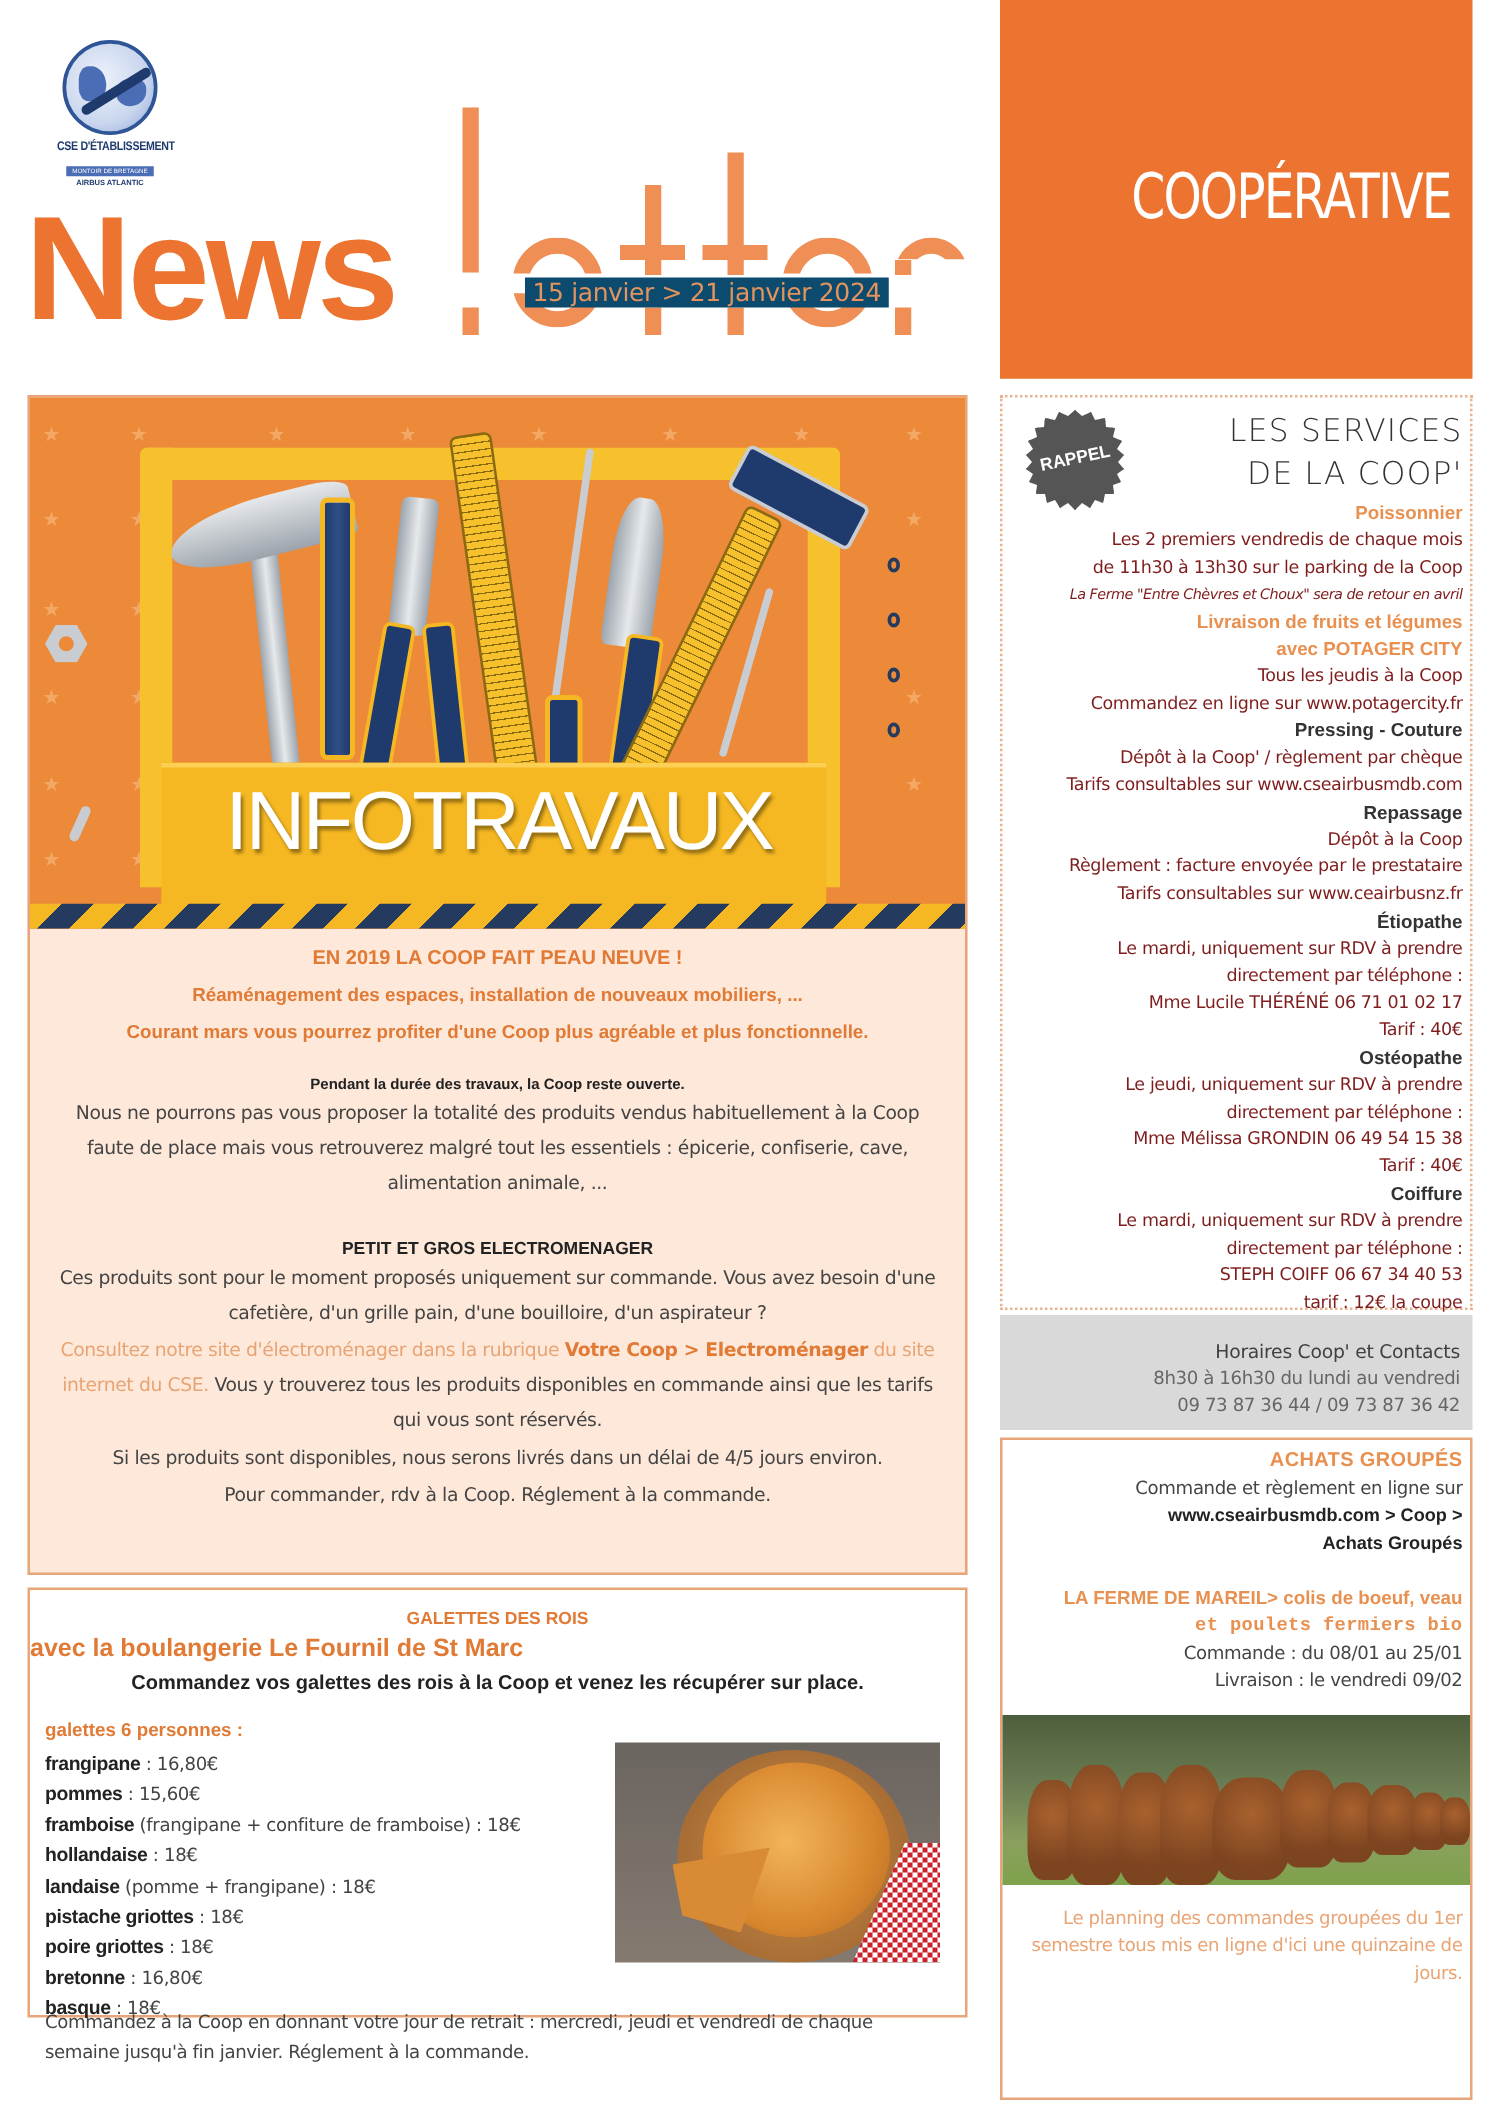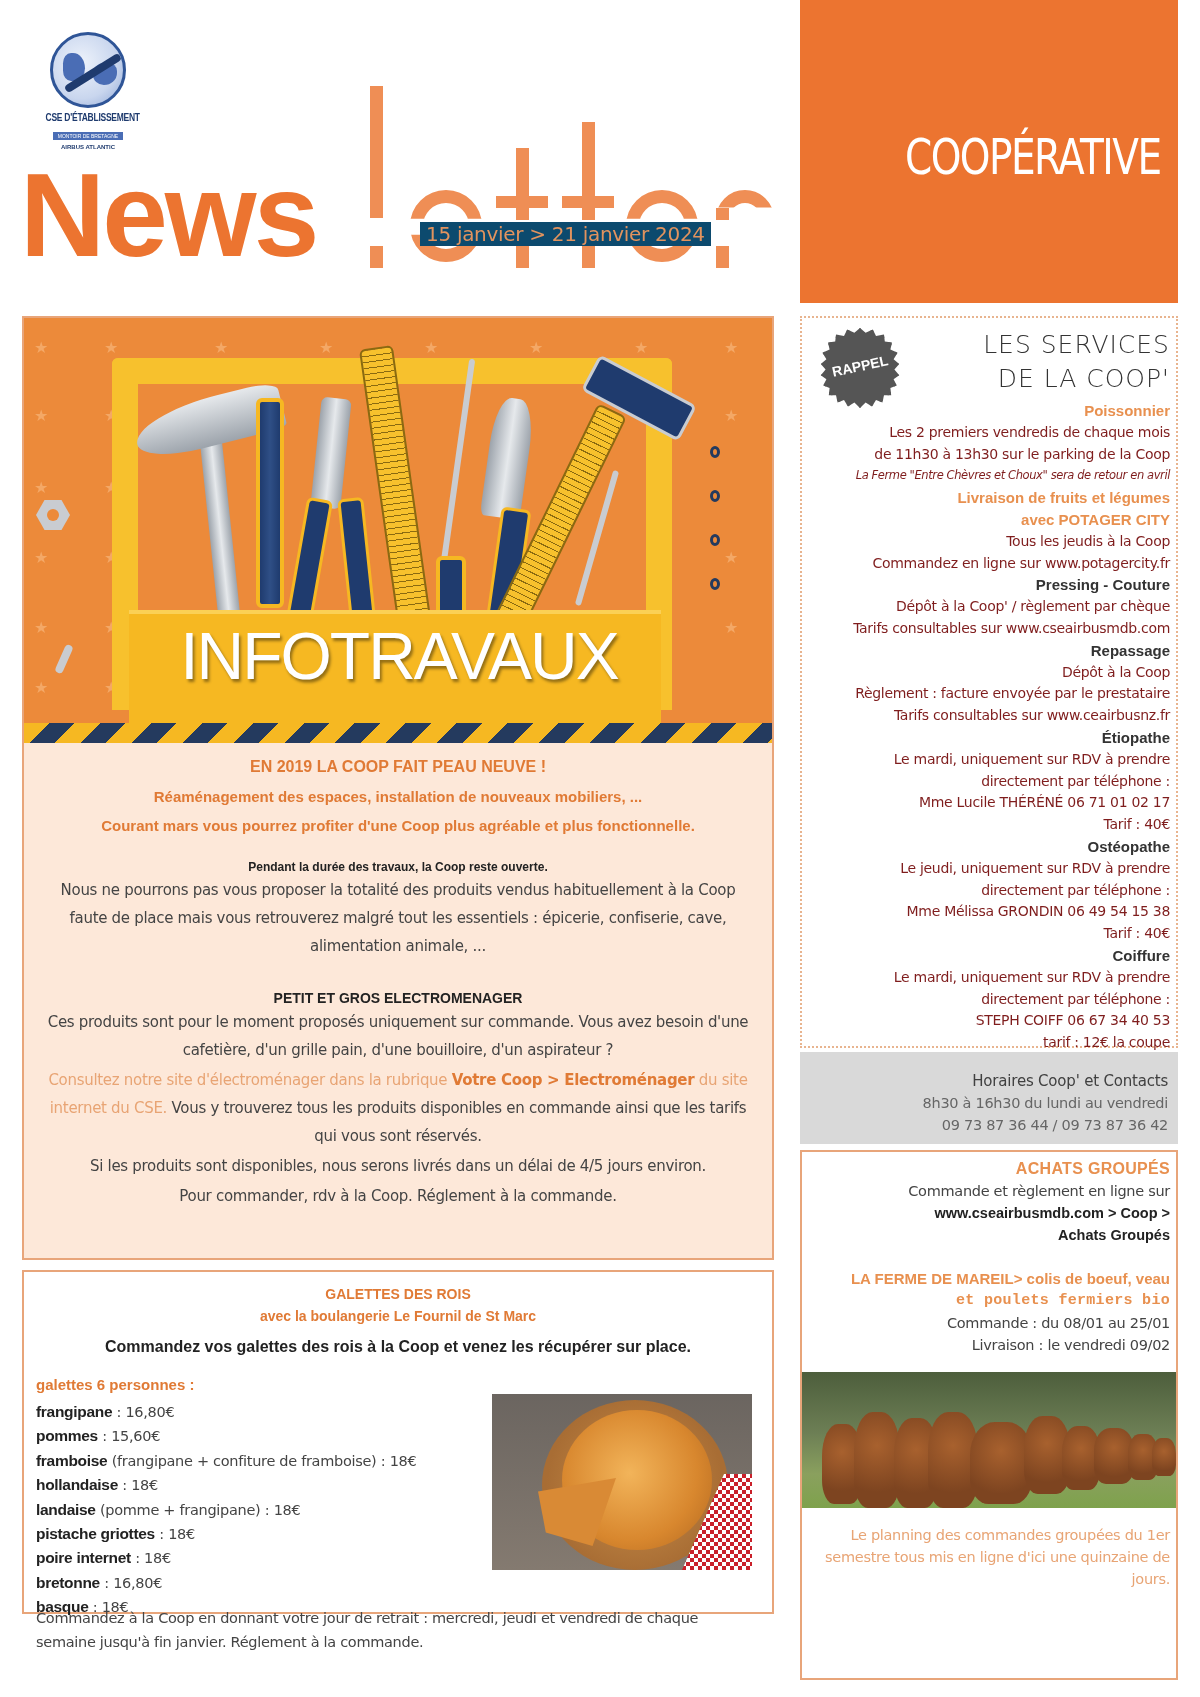--- a/index.html
+++ b/index.html
@@ -43,21 +43,21 @@
   .t-sub { font-family: "Liberation Sans", sans-serif; font-weight: bold; font-size: 15px; color: #e07a35; margin-top: 12px; }
   .t-bold { font-family: "Liberation Sans", sans-serif; font-weight: bold; font-size: 12px; color: #222; margin-top: 26px; }
   .t-para { font-family: "DejaVu Sans", sans-serif; font-size: 15px; color: #444; line-height: 28px; margin-top: 2px; letter-spacing: -0.3px; }
   .t-section { font-family: "Liberation Sans", sans-serif; font-weight: bold; font-size: 14px; color: #222; margin-top: 30px; }
   .t-link { color: #e8a474; }
   .t-link-strong { color: #e07a35; font-weight: bold; }
 
   
   .galettes-card { position: absolute; left: 22px; top: 1270px; width: 752px; height: 344px; background: #ffffff; border: 2px solid #e8a57a; }
   .g-title { position:absolute; left:0; top: 14px; width:100%; text-align:center; font-family: "Liberation Sans", sans-serif; font-weight:bold; font-size:14px; color:#e07a35; }
-  .g-subtitle { position:absolute; left:0; top: 36px; width:100%; text-align:center; font-family: "Liberation Sans", sans-serif; font-weight:bold; font-size:14px; color:#e07a35; }
+  .g-subtitle { position:absolute; left:0; top: 36px; width:100%; font-family: "Liberation Sans", sans-serif; font-weight:bold; font-size:20px; color:#e07a35; }
   .g-lead { position:absolute; left:0; top: 66px; width:100%; text-align:center; font-family: "Liberation Sans", sans-serif; font-weight:bold; font-size:16px; color:#222; }
   .g-list-title { position:absolute; left: 12px; top: 104px; font-family: "Liberation Sans", sans-serif; font-weight:bold; font-size:15px; color:#e07a35; }
   .g-list { position:absolute; left: 12px; top: 128px; list-style:none; }
   .g-list li { font-family: "DejaVu Sans", sans-serif; font-size: 14.5px; color:#444; line-height: 24.4px; letter-spacing:-0.3px; }
   .g-list li b { font-family: "Liberation Sans", sans-serif; font-weight: bold; color:#222; font-size: 15.5px; }
   .g-photo { position:absolute; left: 468px; top: 122px; width: 260px; height: 176px; background: linear-gradient(180deg,#6b6560,#847a70); overflow:hidden; }
   .g-photo .board { position:absolute; left: 50px; top: 6px; width: 186px; height: 170px; border-radius: 50%; background: radial-gradient(circle, #c98f4b 0%, #a86d34 70%); }
   .g-photo .pie { position:absolute; left: 70px; top: 16px; width: 150px; height: 140px; border-radius: 50%; background: radial-gradient(circle at 45% 45%, #f2b45a 0%, #d8872e 60%, #b0661f 100%); }
   .g-photo .slice { position:absolute; left: 46px; top: 84px; width: 78px; height: 68px; background: #d98a35; clip-path: polygon(0 20%, 100% 0, 70% 100%, 10% 80%); }
   .g-photo .cloth { position:absolute; right: 0; bottom: 0; width: 70px; height: 96px; background: repeating-conic-gradient(#c9202a 0 25%, #ffffff 0 50%) 0 0/8px 8px; clip-path: polygon(60% 0,100% 0,100% 100%,0 100%); }
@@ -204,21 +204,21 @@
   <div class="g-subtitle">avec la boulangerie Le Fournil de St Marc</div>
   <div class="g-lead">Commandez vos galettes des rois à la Coop et venez les récupérer sur place.</div>
   <div class="g-list-title">galettes 6 personnes :</div>
   <ul class="g-list">
     <li><b>frangipane</b><span> : 16,80€</span></li>
     <li><b>pommes</b><span> : 15,60€</span></li>
     <li><b>framboise</b><span> (frangipane + confiture de framboise) </span><span> : 18€</span></li>
     <li><b>hollandaise</b><span> : 18€</span></li>
     <li><b>landaise</b><span> (pomme + frangipane)</span><span> : 18€</span></li>
     <li><b>pistache griottes</b><span> : 18€</span></li>
-    <li><b>poire internet</b><span> : 18€</span></li>
+    <li><b>poire griottes</b><span> : 18€</span></li>
     <li><b>bretonne</b><span> : 16,80€</span></li>
     <li><b>basque</b><span> : 18€</span></li>
   </ul>
   <div class="g-photo">
     <div class="board"></div>
     <div class="pie"></div>
     <div class="slice"></div>
     <div class="cloth"></div>
   </div>
   <div class="g-footer">Commandez à la Coop en donnant votre jour de retrait : mercredi, jeudi et vendredi de chaque semaine jusqu'à fin janvier. Réglement à la commande.</div>

